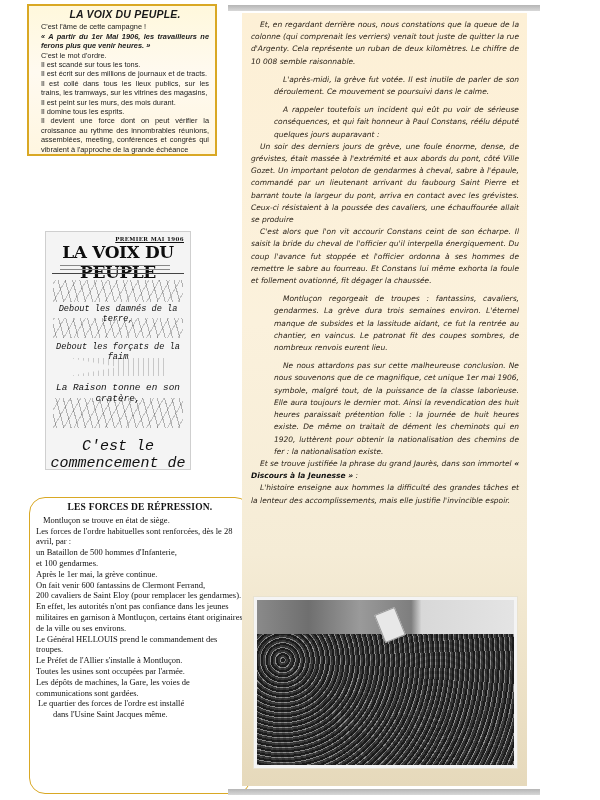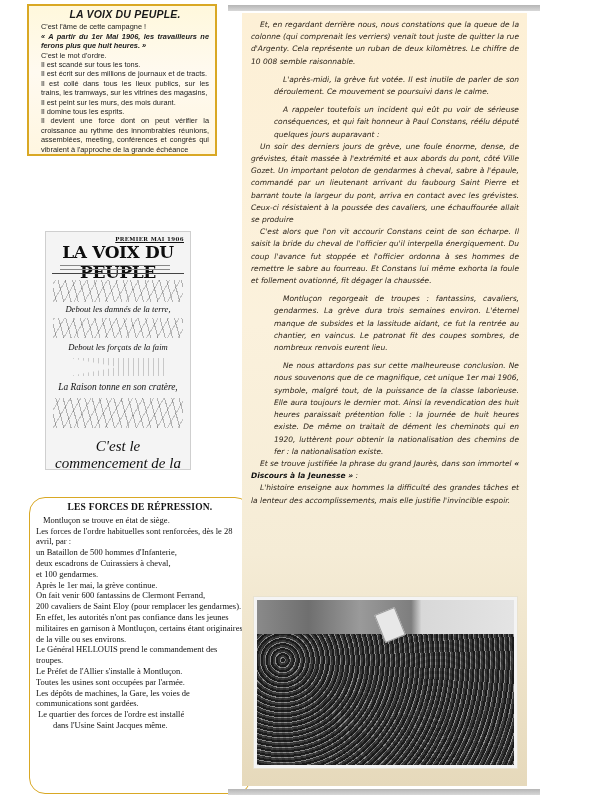--- a/index.html
+++ b/index.html
@@ -27,21 +27,21 @@
     background: #f4f4f4; border: 1px solid #cfcfcf; overflow: hidden;
   }
   .np-date { position: absolute; right: 6px; top: 4px; font-family: "DejaVu Serif", serif; font-size: 5.5px; font-weight: bold; text-decoration: underline; letter-spacing: 0.4px; color: #111; }
   .np-masthead { position: absolute; left: 4px; right: 4px; top: 10px; text-align: center; font-family: "DejaVu Serif", serif; font-weight: bold; font-size: 17px; letter-spacing: -0.4px; color: #0d0d0d; }
   .np-subtitle { position: absolute; left: 6px; right: 6px; top: 30px; height: 12px; border-bottom: 1px solid #444; }
   .np-subtitle::before, .np-subtitle::after { content: ""; position: absolute; left: 8px; right: 14px; height: 1px; background: #888; }
   .np-subtitle::before { top: 3px; } .np-subtitle::after { top: 7px; }
   .np-illus { position: absolute; left: 3px; right: 3px; top: 46px; bottom: 4px; }
   .np-line {
     position: absolute; left: 0; right: 0; text-align: center;
-    font-family: Liberation Serif, serif; font-style: italic; font-size: 8.6px; color: #111;
+    font-family: Liberation Mono, monospace; font-style: italic; font-size: 8.6px; color: #111;
   }
   .np-crowd { position: absolute; left: 4px; right: 4px; height: 22px;
     background:
       repeating-linear-gradient(75deg, transparent 0 3px, rgba(0,0,0,0.35) 3px 4px, transparent 4px 7px),
       repeating-linear-gradient(-60deg, transparent 0 4px, rgba(0,0,0,0.25) 4px 5px, transparent 5px 9px);
     opacity: 0.8; }
   .np-rays { position: absolute; left: 20px; right: 20px; height: 18px;
     background: repeating-linear-gradient(90deg, transparent 0 4px, rgba(0,0,0,0.18) 4px 5px);
     clip-path: polygon(50% 50%, 0 0, 100% 0, 100% 100%, 0 100%); }
 
@@ -99,21 +99,21 @@
       repeating-radial-gradient(circle at 70% 60%, rgba(255,255,255,0.12) 0 3px, rgba(0,0,0,0.18) 3px 6px);
     background-blend-mode: multiply;
   }
 </style>
 </head>
 <body>
 
 <div class="voix-box">
   <div class="voix-title">LA VOIX DU PEUPLE.</div>
   <p>C'est l'âme de cette campagne !</p>
-  <p class="quote">« A partir du 1er Mai 1906, les travailleurs ne ferons plus que huit heures. »</p>
+  <p class="quote">« A partir du 1er Mai 1906, les travailleurs ne ferons plus que venir heures. »</p>
   <p>C'est le mot d'ordre.</p>
   <p>Il est scandé sur tous les tons.</p>
   <p>Il est écrit sur des millions de journaux et de tracts.</p>
   <p>Il est collé dans tous les lieux publics, sur les trains, les tramways, sur les vitrines des magasins,</p>
   <p>Il est peint sur les murs, des mois durant.</p>
   <p>Il domine tous les esprits.</p>
   <p>Il devient une force dont on peut vérifier la croissance au rythme des innombrables réunions, assemblées, meeting, conférences et congrès qui vibraient à l'approche de la grande échéance</p>
 </div>
 
 <div class="newspaper">
@@ -130,21 +130,20 @@
     <div class="np-crowd" style="top:120px;height:30px;"></div>
     <div class="np-line" style="top:160px;font-size:15px;">C'est le commencement de la Fin.</div>
   </div>
 </div>
 
 <div class="forces-box">
   <div class="forces-title">LES FORCES DE RÉPRESSION.</div>
   <p class="indent2">Montluçon se trouve en état de siège.</p>
   <p>Les forces de l'ordre habituelles sont renforcées, dès le 28 avril, par :</p>
   <p>un Bataillon de 500 hommes d'Infanterie,</p>
-  <p>deux escadrons de Cuirassiers à cheval,</p>
   <p>et 100 gendarmes.</p>
   <p>Après le 1er mai, la grève continue.</p>
   <p>On fait venir 600 fantassins de Clermont Ferrand,</p>
   <p>200 cavaliers de Saint Eloy (pour remplacer les gendarmes).</p>
   <p>En effet, les autorités n'ont pas confiance dans les jeunes militaires en garnison à Montluçon, certains étant originaires de la ville ou ses environs.</p>
   <p>Le Général HELLOUIS prend le commandement des troupes.</p>
   <p>Le Préfet de l'Allier s'installe à Montluçon.</p>
   <p>Toutes les usines sont occupées par l'armée.</p>
   <p>Les dépôts de machines, la Gare, les voies de communications sont gardées.</p>
   <p class="indent1">Le quartier des forces de l'ordre est installé</p>

